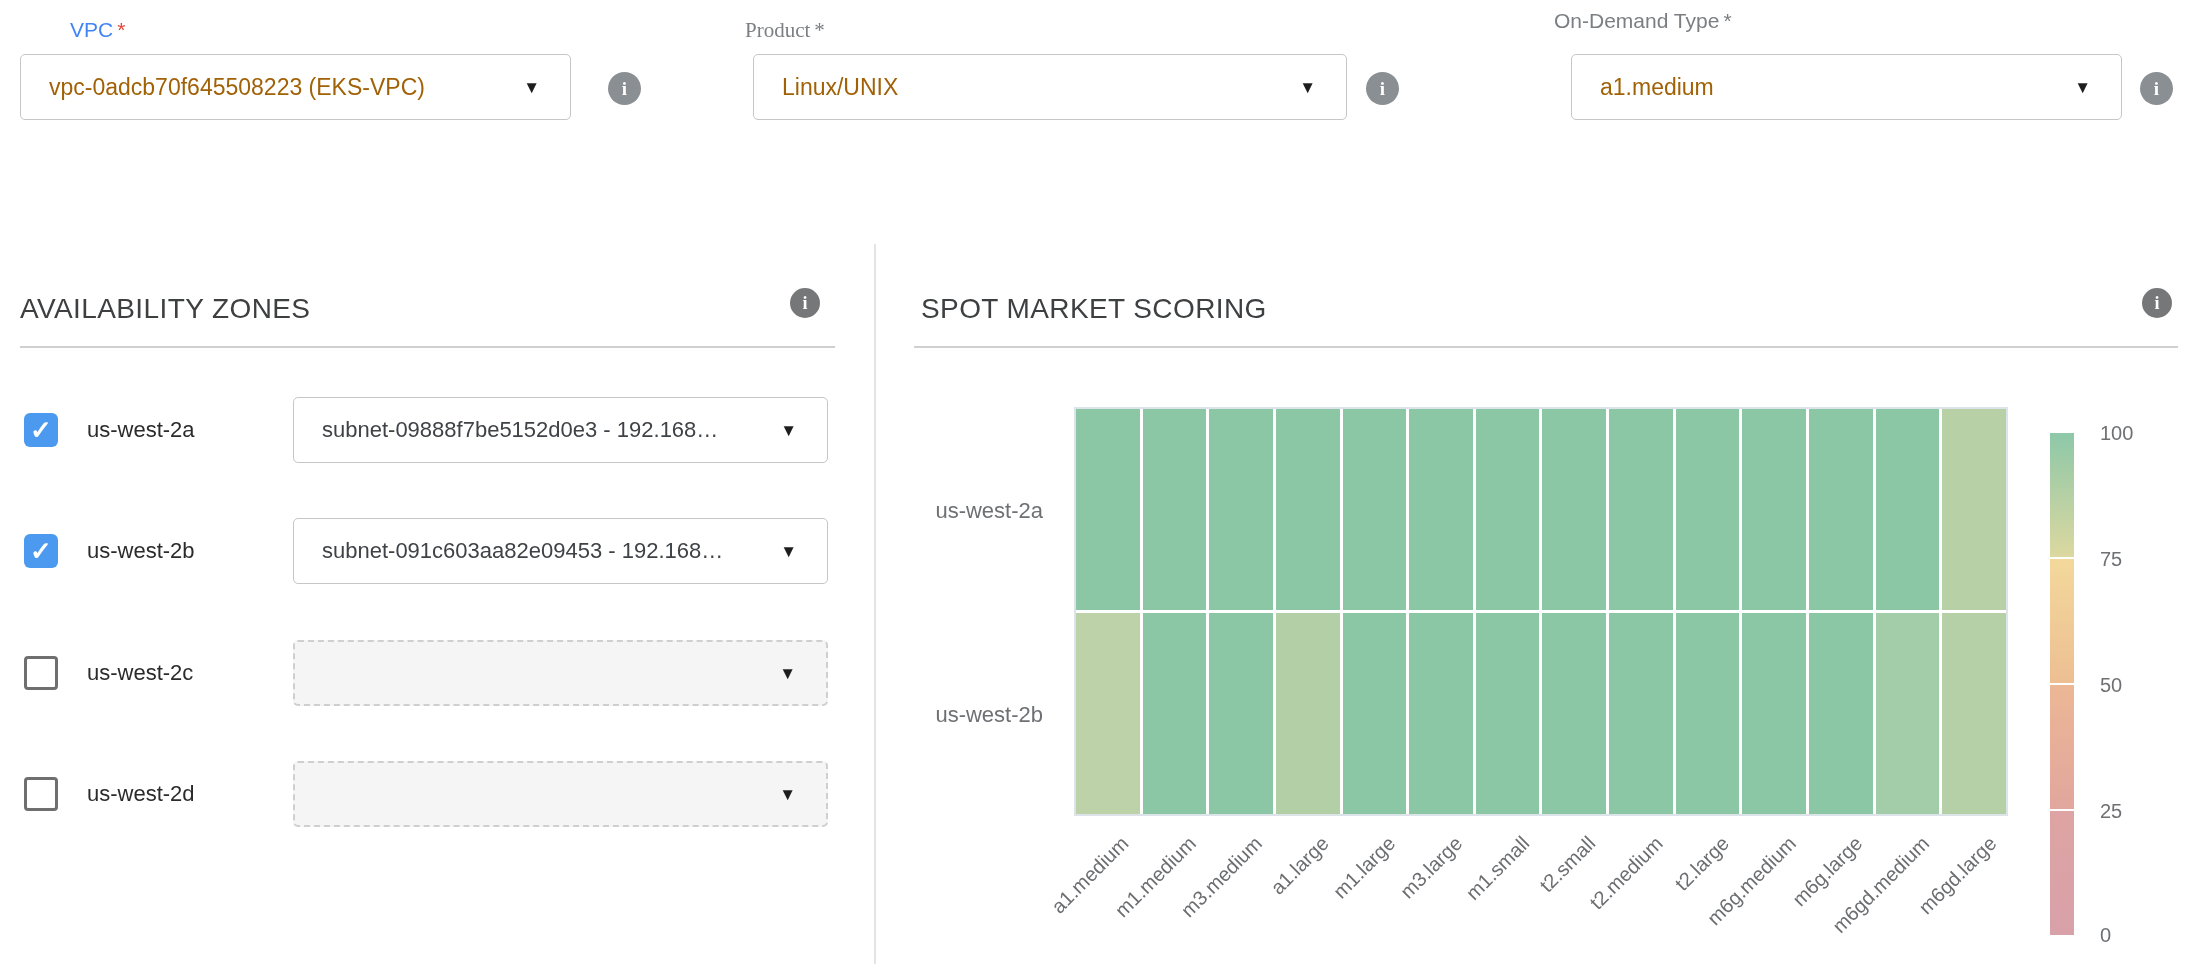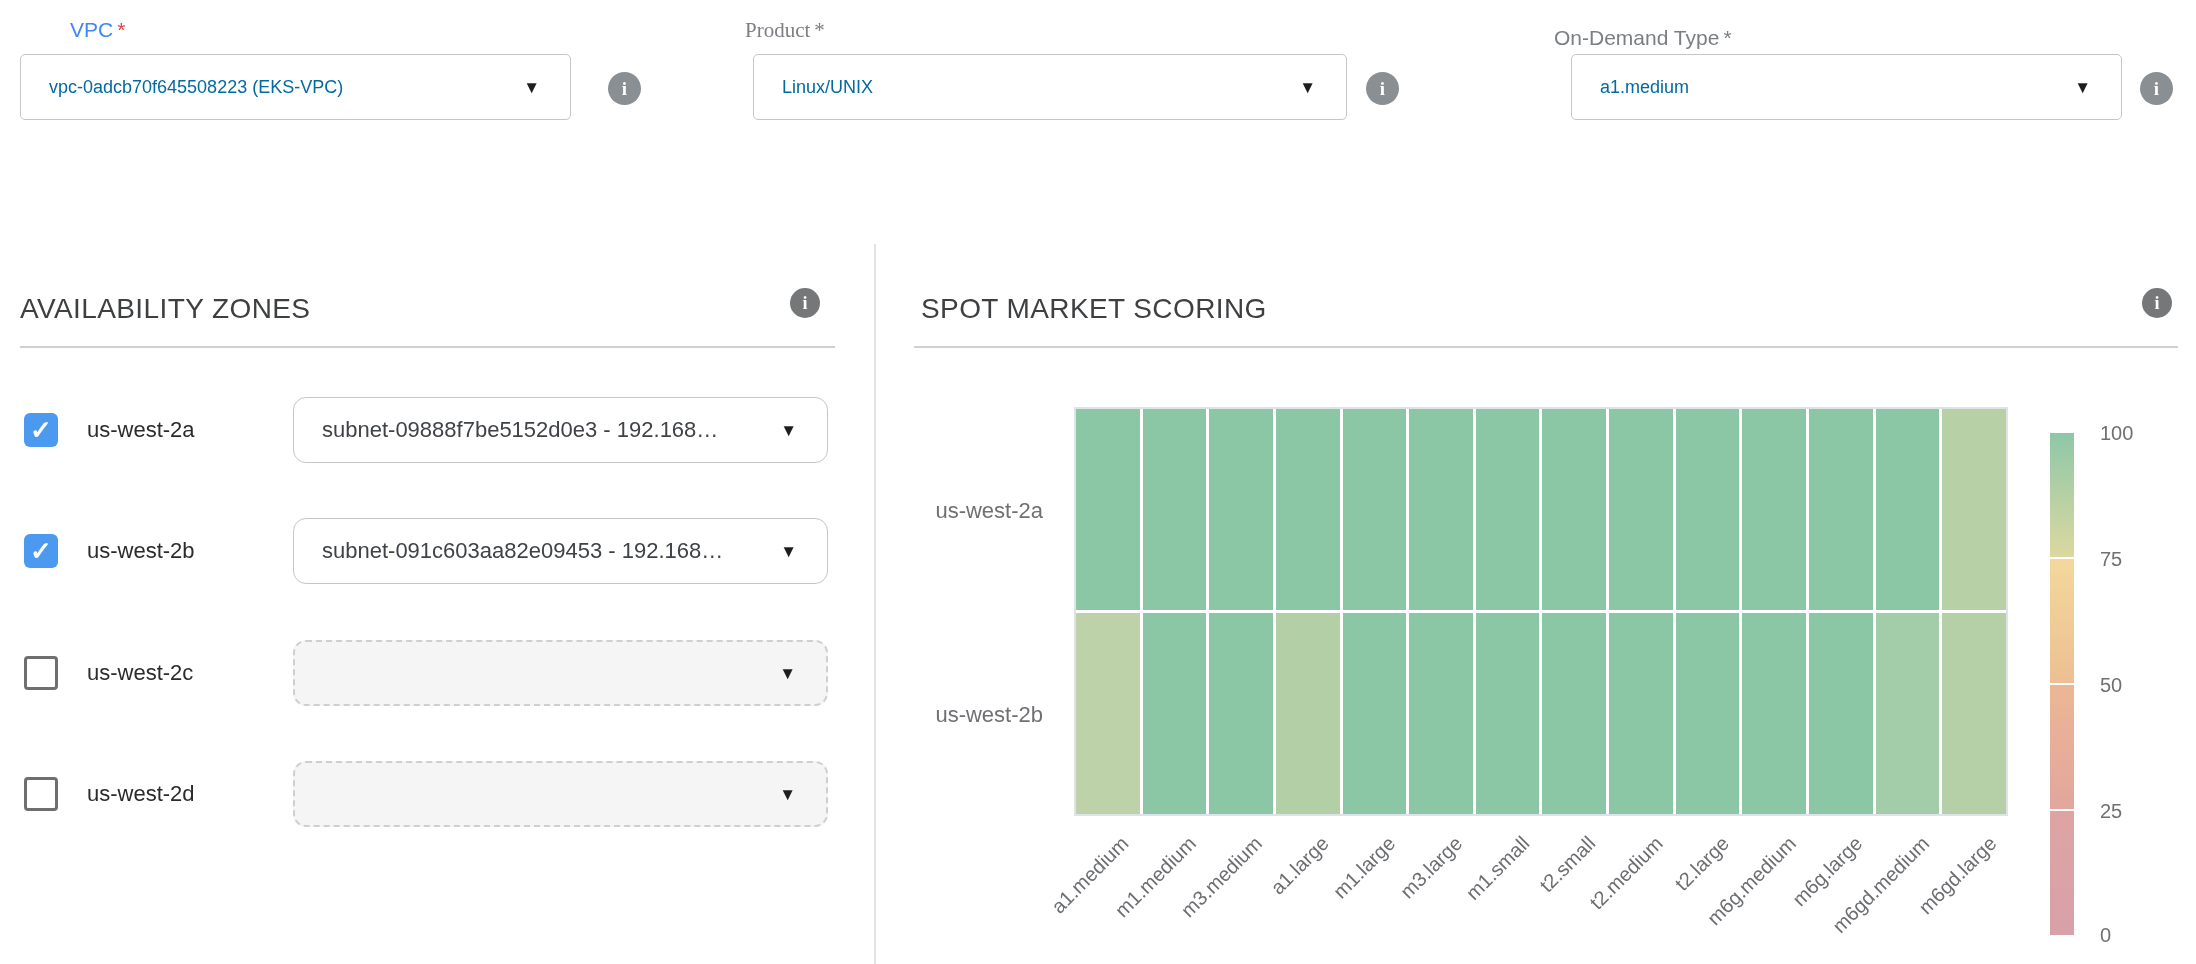--- a/index.html
+++ b/index.html
@@ -8,21 +8,21 @@
   .abs { position:absolute; }
 
   
   .field-label { position:absolute; font-size:21px; color:#7b7f83; }
   .field-label .req { color:#7b7f83; margin-left:4px; }
   .field-label.accent { color:#4285f4; }
   .field-label.accent .req { color:#e2453a; }
   .select-box { position:absolute; height:66px; background:#fff;
                 border:1px solid #c6c6c6; border-radius:5px;
                 display:flex; align-items:center; cursor:pointer; }
-  .select-box .sel-text { font-size:18px; color:#0369a1; padding-left:28px;
+  .select-box .sel-text { font-size:23px; color:#a16207; padding-left:28px;
                           white-space:nowrap; overflow:hidden; text-overflow:ellipsis;
                           flex:1; padding-right:12px; }
   .caret { position:absolute; right:30px; top:50%; transform:translateY(-50%);
            font-size:17px; color:#1d1d1d; line-height:1; }
   .info-icon { position:absolute; width:33px; height:33px; border-radius:50%;
                background:#8a8f93; color:#fff; display:flex; align-items:center;
                justify-content:center; font-size:19px; font-weight:bold;
                font-family:"Liberation Serif", serif; cursor:pointer; }
   .info-icon.dark { background:#757779; width:30px; height:30px; font-size:18px; }
 
@@ -35,21 +35,21 @@
   .zone-row { position:absolute; left:0; width:875px; height:66px; }
   .checkbox { position:absolute; left:24px; width:34px; height:34px; top:50%;
               transform:translateY(-50%); cursor:pointer; }
   .checkbox.checked { background:#4b9af0; border-radius:6px; color:#fff;
                       display:flex; align-items:center; justify-content:center;
                       font-size:26px; font-weight:bold; }
   .checkbox.unchecked { background:#fff; border:3px solid #6f6f6f; border-radius:4px; }
   .zone-name { position:absolute; left:87px; top:50%; transform:translateY(-50%);
                font-size:22px; color:#2b2b2b; }
   .subnet-select { position:absolute; left:293px; width:535px; height:66px;
-                   border-radius:13px; cursor:pointer; }
+                   border-radius:5px; cursor:pointer; }
   .subnet-select.filled { background:#fff; border:1px solid #c6c6c6; }
   .subnet-select.empty  { background:#f5f5f5; border:2px dashed #cfcfcf; }
   .subnet-select .sel-text { position:absolute; left:28px; right:70px; top:50%;
                    transform:translateY(-50%); font-size:22px; color:#3f4246;
                    white-space:nowrap; overflow:hidden; text-overflow:ellipsis; }
 
   
   .heatmap { position:absolute; left:1074px; top:407px; width:934px; height:409px;
              display:grid; grid-template-columns:repeat(14,1fr);
              grid-template-rows:repeat(2,1fr); gap:3px; background:#ffffff;
@@ -81,21 +81,21 @@
 
 <div class="field-label" style="left:745px; top:18px;font-family:Liberation Serif, serif;">
   <span>Product</span><span class="req">*</span>
 </div>
 <div class="select-box" style="left:753px; top:54px; width:594px;">
   <span class="sel-text">Linux/UNIX</span>
   <span class="caret">▼</span>
 </div>
 <div class="info-icon" style="left:1366px; top:72px;">i</div>
 
-<div class="field-label" style="left:1554px; top:26px;text-align:right;">
+<div class="field-label" style="left:1554px; top:9px;text-align:right;">
   <span>On-Demand Type</span><span class="req">*</span>
 </div>
 <div class="select-box" style="left:1571px; top:54px; width:551px;">
   <span class="sel-text">a1.medium</span>
   <span class="caret">▼</span>
 </div>
 <div class="info-icon" style="left:2140px; top:72px;">i</div>
 
 <div class="v-divider"></div>
 

